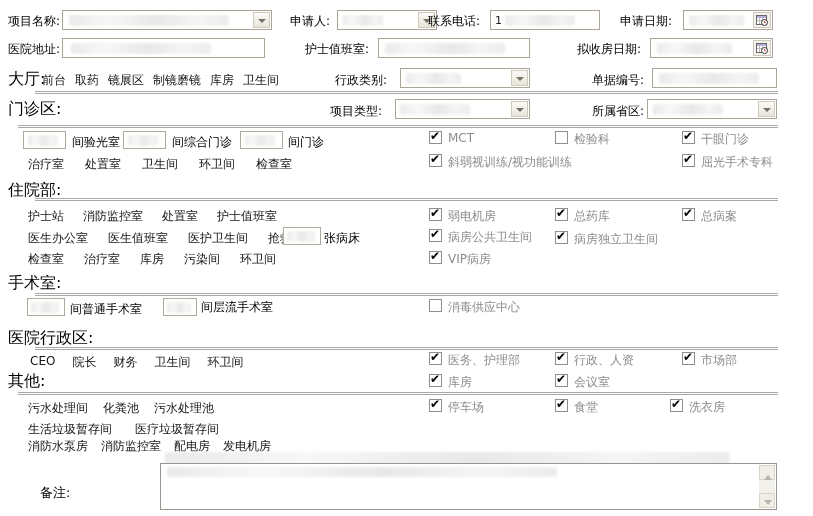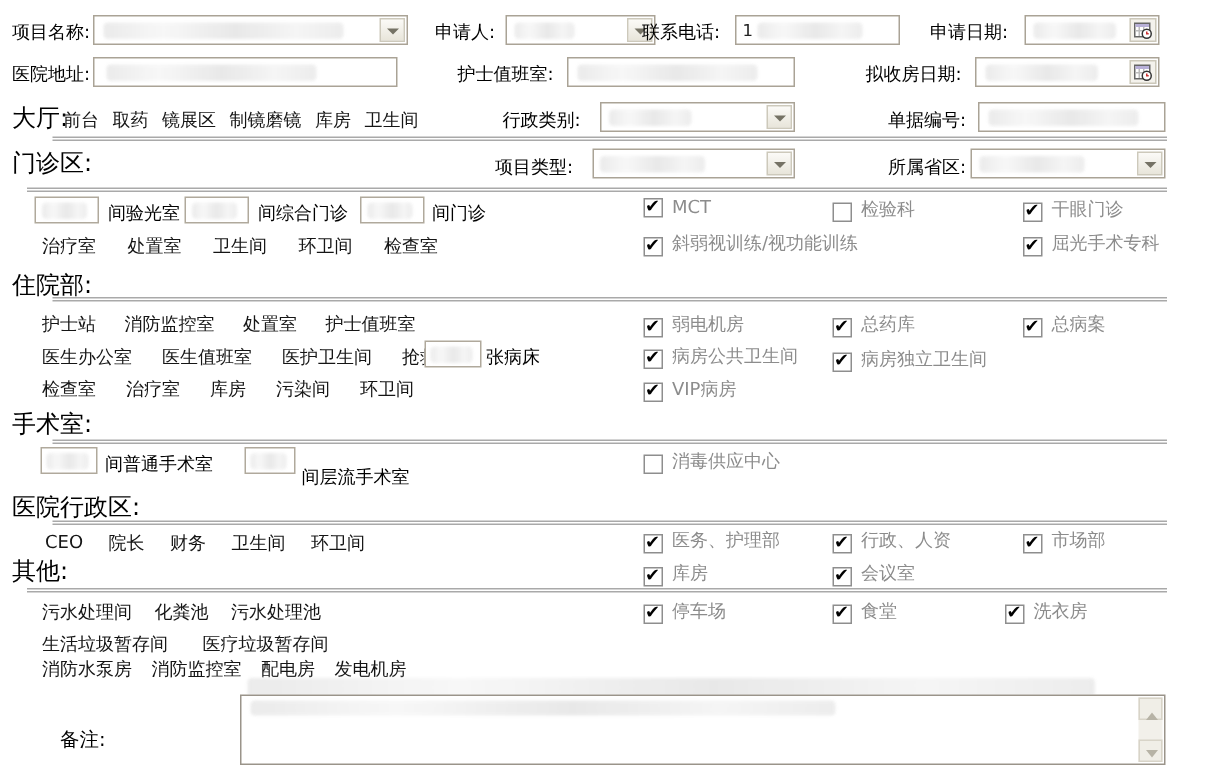--- a/index.html
+++ b/index.html
@@ -39,21 +39,21 @@
   }
 
   .smudge {
     position:absolute; height:11px; border-radius:3px;
     background:linear-gradient(90deg,#e9e9e9,#f7f7f7 25%,#e6e6e6 55%,#f4f4f4 80%,#ebebeb);
     filter:blur(1px); opacity:.9;
   }
 
   .sep { position:absolute; height:3px; border-top:1px solid #a9a9a9; border-bottom:1px solid #a9a9a9; background:#fff; }
 
-  .cbi { position:absolute; display:flex; align-items:flex-end; gap:6px; white-space:nowrap;padding-left:32px; }
+  .cbi { position:absolute; display:flex; align-items:flex-start; gap:6px; white-space:nowrap;padding-left:32px; }
   .cb {
     position:relative; display:inline-block; width:13px; height:13px;
     background:#fff; border:1px solid #8e8e8e; flex:none;
   }
   .cb.checked::after {
     content:"\2714"; position:absolute; left:0; top:-3px;
     font-size:12px; font-weight:bold; color:#000;
   }
   .cbl { color:#8c8c8c; }
 
@@ -267,21 +267,21 @@
   <span class="hd" style="left:8px;top:273px">手术室:</span>
   <div class="sep" style="left:35px;top:293px;width:743px"></div>
 
   <div class="cnt" style="left:27px;top:298px;width:38px">
     <span class="smudge" style="left:3px;top:3px;width:28px"></span>
   </div>
   <span class="lbl" style="left:70px;top:301px">间普通手术室</span>
   <div class="cnt" style="left:163px;top:298px;width:34px">
     <span class="smudge" style="left:3px;top:3px;width:24px"></span>
   </div>
-  <span class="lbl" style="left:201px;top:310px">间层流手术室</span>
+  <span class="lbl" style="left:201px;top:299px">间层流手术室</span>
 
   <span class="cbi" style="left:397px;top:299px">
     <span class="cb"></span>
     <span class="cbl">消毒供应中心</span>
   </span>
 
   <span class="hd" style="left:8px;top:328px">医院行政区:</span>
   <div class="sep" style="left:35px;top:347px;width:743px"></div>
 
   <div class="row" style="left:30px;top:354px;gap:17px">

